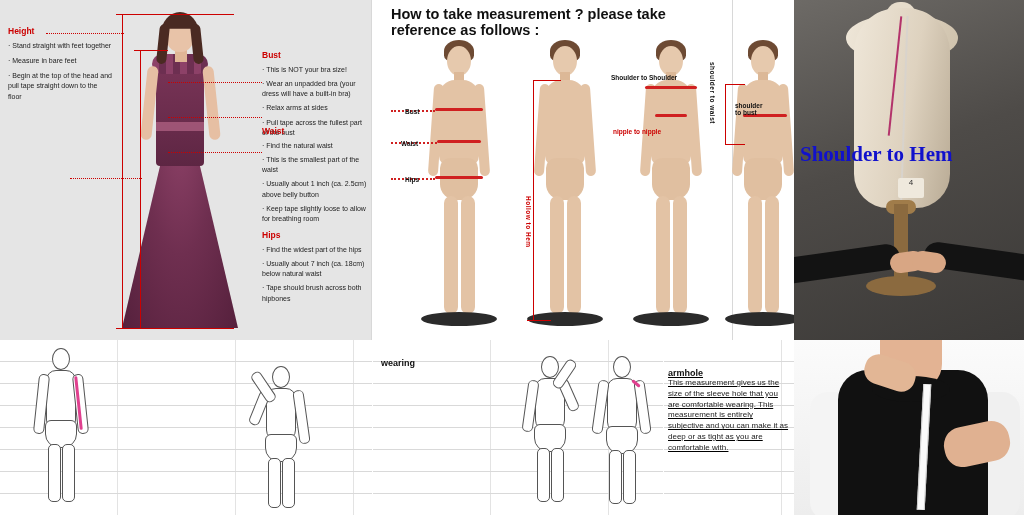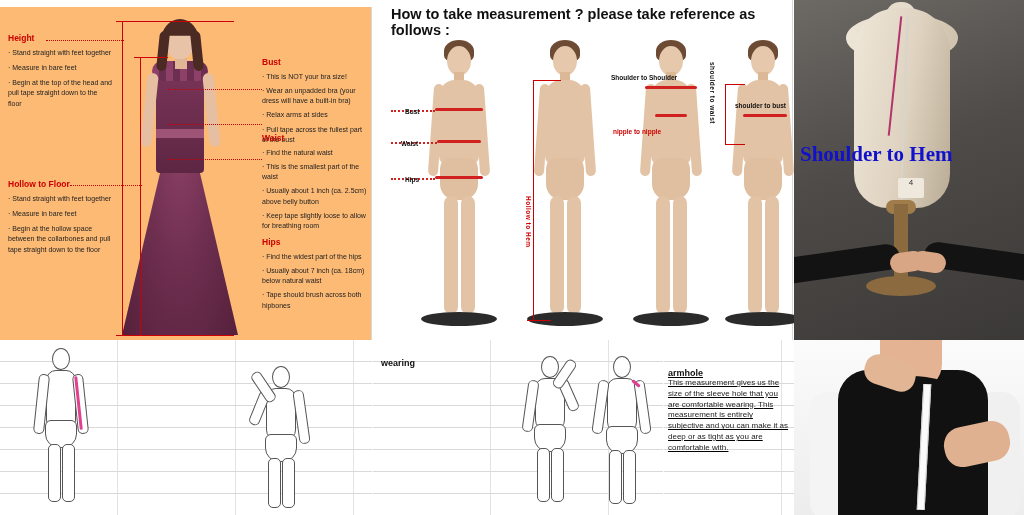--- a/index.html
+++ b/index.html
@@ -1,20 +1,20 @@
 <!DOCTYPE html>
 <html><head>
 <meta charset="utf-8">
 <style>
   html,body{margin:0;padding:0;background:#fff;}
   body{width:1024px;height:515px;overflow:hidden;font-family:"Liberation Sans",sans-serif;}
   #page{position:relative;width:1024px;height:515px;background:#fff;}
 
   
-  #panel-dress{position:absolute;left:0;top:7px;width:372px;height:340px;background:#fdba74;}
+  #panel-dress{position:absolute;left:0;top:0;width:372px;height:340px;background:#e5e5e5;}
   #panel-dress .sep{position:absolute;right:0;top:0;width:1px;height:340px;background:#d8d8d8;}
 
   .dress-figure{position:absolute;left:120px;top:10px;width:120px;height:320px;}
   .gown-skirt{position:absolute;left:2px;top:150px;width:116px;height:168px;
      background:radial-gradient(ellipse at 50% -20%, #8e4268 0%, #6f2f50 45%, #55203c 100%);
      clip-path:polygon(34% 0%,66% 0%,100% 100%,0% 100%);}
   .gown-bodice{position:absolute;left:36px;top:48px;width:48px;height:108px;
      background:linear-gradient(180deg,#7a3558 0%,#6a2c4c 60%,#5d2643 100%);
      border-radius:8px 8px 4px 4px;}
   .gown-ruffle{position:absolute;left:32px;top:44px;width:56px;height:20px;
@@ -34,21 +34,21 @@
   .arrow-h{position:absolute;background:#cc0000;height:1px;}
   .dot-line{position:absolute;border-top:1px dotted #cc0000;height:0;}
 
   .lbl-red{color:#cc0000;font-weight:bold;font-size:8.5px;}
   .bullet{font-size:7px;color:#222;line-height:1.45;}
 
   .leftcol{position:absolute;left:8px;width:104px;}
   .rightcol{position:absolute;left:262px;width:106px;}
 
   
-  #panel-how{position:absolute;left:373px;top:0;width:420px;height:340px;background:#fff;}
+  #panel-how{position:absolute;left:373px;top:0;width:360px;height:340px;background:#fff;}
   #panel-how .sep{position:absolute;right:0;top:0;width:1px;height:340px;background:#d8d8d8;}
   #how-title{position:absolute;left:18px;top:6px;font-size:14.5px;font-weight:bold;color:#111;}
   .mdl{position:absolute;top:30px;width:92px;height:300px;}
   .m-head{position:absolute;left:34px;top:16px;width:24px;height:30px;border-radius:50%;background:#e6c9ad;}
   .m-hair{position:absolute;left:31px;top:10px;width:30px;height:22px;border-radius:50% 50% 30% 30%;background:#6d4a33;}
   .m-neck{position:absolute;left:41px;top:42px;width:10px;height:10px;background:#dcb897;}
   .m-torso{position:absolute;left:26px;top:50px;width:40px;height:86px;background:#e3c3a5;border-radius:16px 16px 10px 10px;}
   .m-hip{position:absolute;left:27px;top:128px;width:38px;height:42px;background:#e0bfa0;border-radius:10px 10px 16px 16px;}
   .m-legL{position:absolute;left:31px;top:166px;width:14px;height:118px;background:#e3c3a5;border-radius:7px;}
   .m-legR{position:absolute;left:48px;top:166px;width:14px;height:118px;background:#e3c3a5;border-radius:7px;}
@@ -151,26 +151,20 @@
     <div class="dot-line" style="left:46px;top:33px;width:78px;"></div>
     <div class="dot-line" style="left:70px;top:178px;width:72px;"></div>
 
     <div class="leftcol" style="top:26px;">
       <div class="lbl-red">Height</div>
       <div class="bullet" style="margin-top:5px;">· Stand straight with feet together</div>
       <div class="bullet" style="margin-top:5px;">· Measure in bare feet</div>
       <div class="bullet" style="margin-top:5px;">· Begin at the top of the head and pull tape straight down to the floor</div>
     </div>
 
-    <div class="leftcol" style="top:172px;">
-      <div class="lbl-red">Hollow to Floor</div>
-      <div class="bullet" style="margin-top:5px;">· Stand straight with feet together</div>
-      <div class="bullet" style="margin-top:5px;">· Measure in bare feet</div>
-      <div class="bullet" style="margin-top:5px;">· Begin at the hollow space between the collarbones and pull tape straight down to the floor</div>
-    </div>
 
     <div class="rightcol" style="top:50px;">
       <div class="lbl-red">Bust</div>
       <div class="bullet" style="margin-top:5px;">· This is NOT your bra size!</div>
       <div class="bullet" style="margin-top:4px;">· Wear an unpadded bra (your dress will have a built-in bra)</div>
       <div class="bullet" style="margin-top:4px;">· Relax arms at sides</div>
       <div class="bullet" style="margin-top:4px;">· Pull tape across the fullest part of the bust</div>
     </div>
 
     <div class="rightcol" style="top:126px;">

